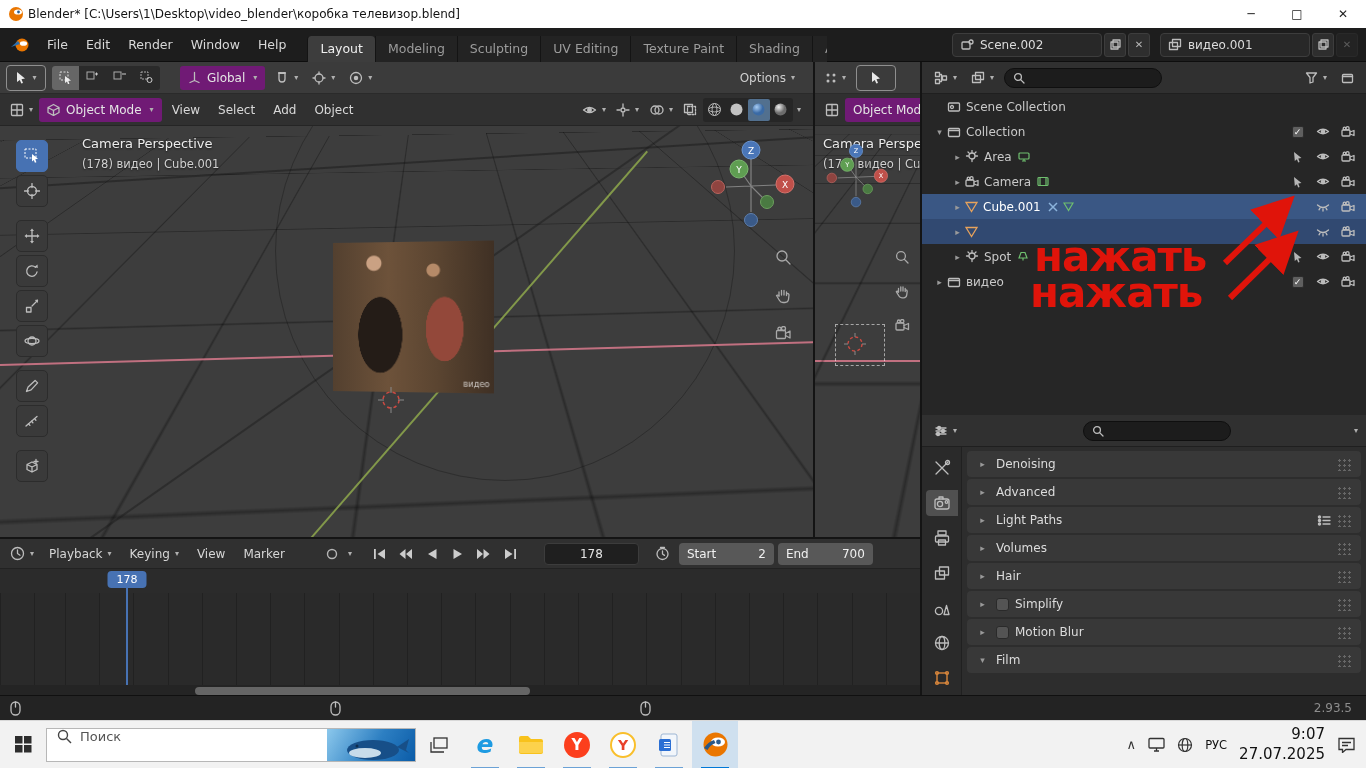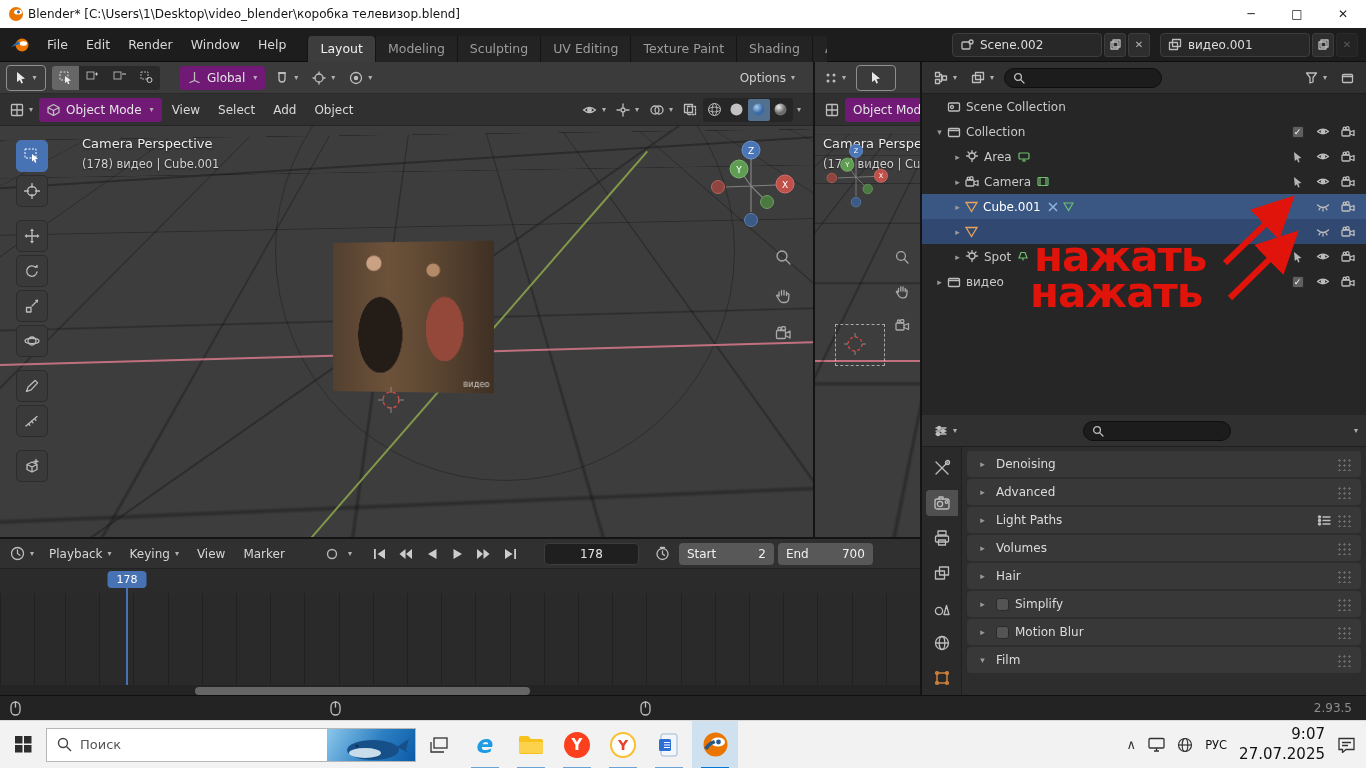--- a/index.html
+++ b/index.html
@@ -122,21 +122,21 @@
   .playhead{position:absolute;left:126px;top:18px;width:2px;height:98px;background:#4772b3}
   .ph-badge{position:absolute;left:127px;top:2px;transform:translateX(-50%);background:#4772b3;color:#fff;font-size:11px;padding:2px 9px;border-radius:4px}
   .tl-scroll{position:absolute;left:0;top:116px;width:920px;height:12px;background:#242424}
   .tl-thumb{position:absolute;left:195px;top:2px;width:335px;height:8px;background:#656565;border-radius:4px}
 
   
   .version{margin-left:auto;padding-right:14px;color:#8d8d8d}
   .tb-btn{width:46px;height:48px;display:flex;align-items:center;justify-content:center;position:relative;flex:0 0 46px}
   .tb-btn .ul{position:absolute;bottom:0;left:9px;right:9px;height:2px;background:#6ba2d6}
   .tb-btn.active{background:#cfe0ef}
-  .tb-search{width:370px;height:34px;background:#fff;border:1px solid #b7b7b7;display:flex;align-items:center;gap:8px;padding-left:10px;position:relative;overflow:hidden;flex:0 0 370px}
+  .tb-search{width:370px;height:34px;background:#fff;border:1px solid #b7b7b7;display:flex;align-items:flex-start;gap:8px;padding-left:10px;position:relative;overflow:hidden;flex:0 0 370px}
   .tb-search-text{color:#555;font-size:13px}
   .tb-img{position:absolute;right:0;top:0;width:88px;height:100%;background:linear-gradient(120deg,#8cc8ec,#2d7fc2 55%,#0b5ca8)}
   .ccircle{border-radius:50%;display:flex;align-items:center;justify-content:center;font-weight:bold}
   .tb-right{margin-left:auto;display:flex;align-items:center;gap:12px;padding-right:10px}
   .tb-clock{text-align:right;font-size:15px;line-height:1.3;color:#111}
 
   
   .annot-text{position:absolute;z-index:60;font-size:42px;font-weight:bold;color:#e0140a;letter-spacing:-1px;line-height:1}
 </style>
 </head>

